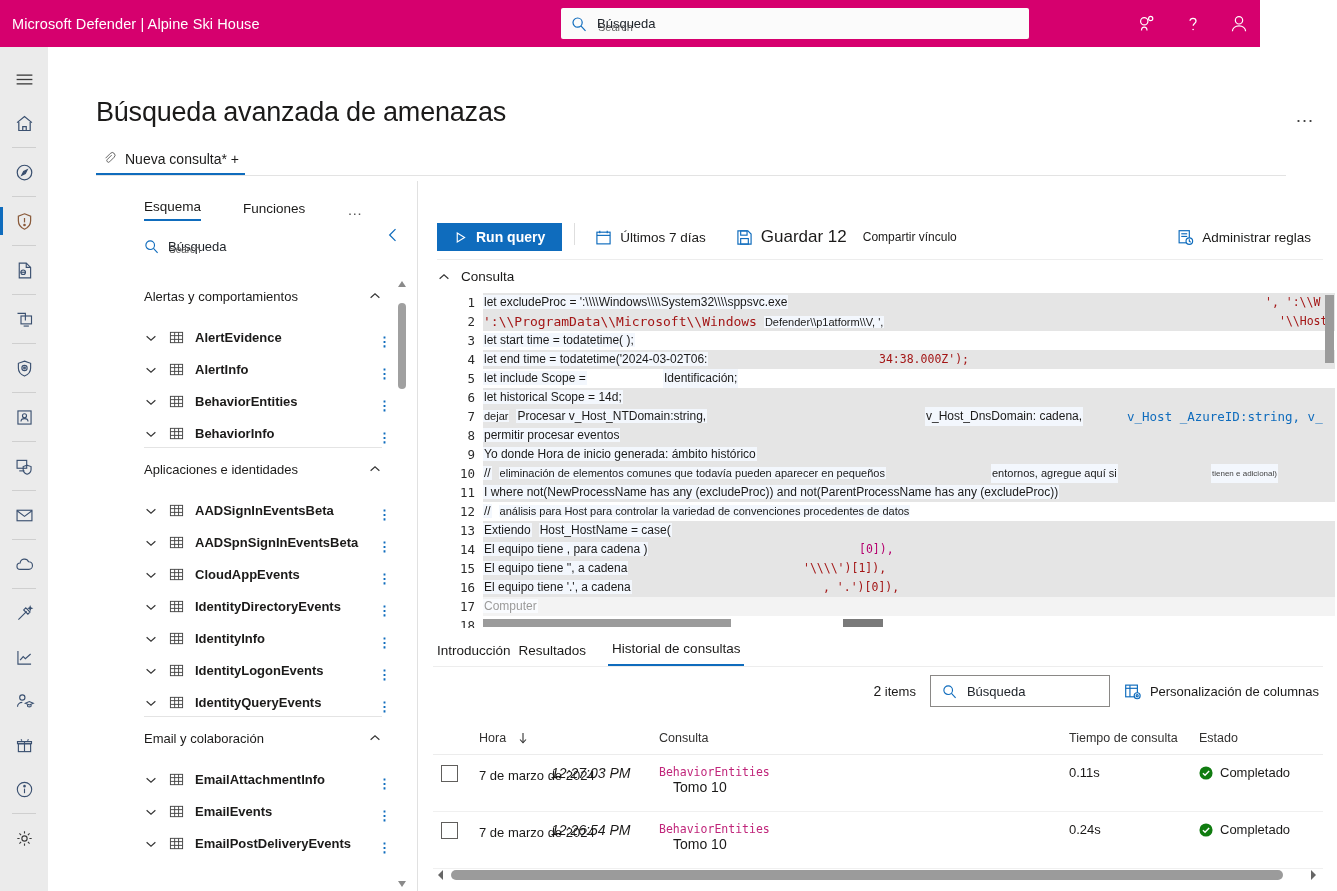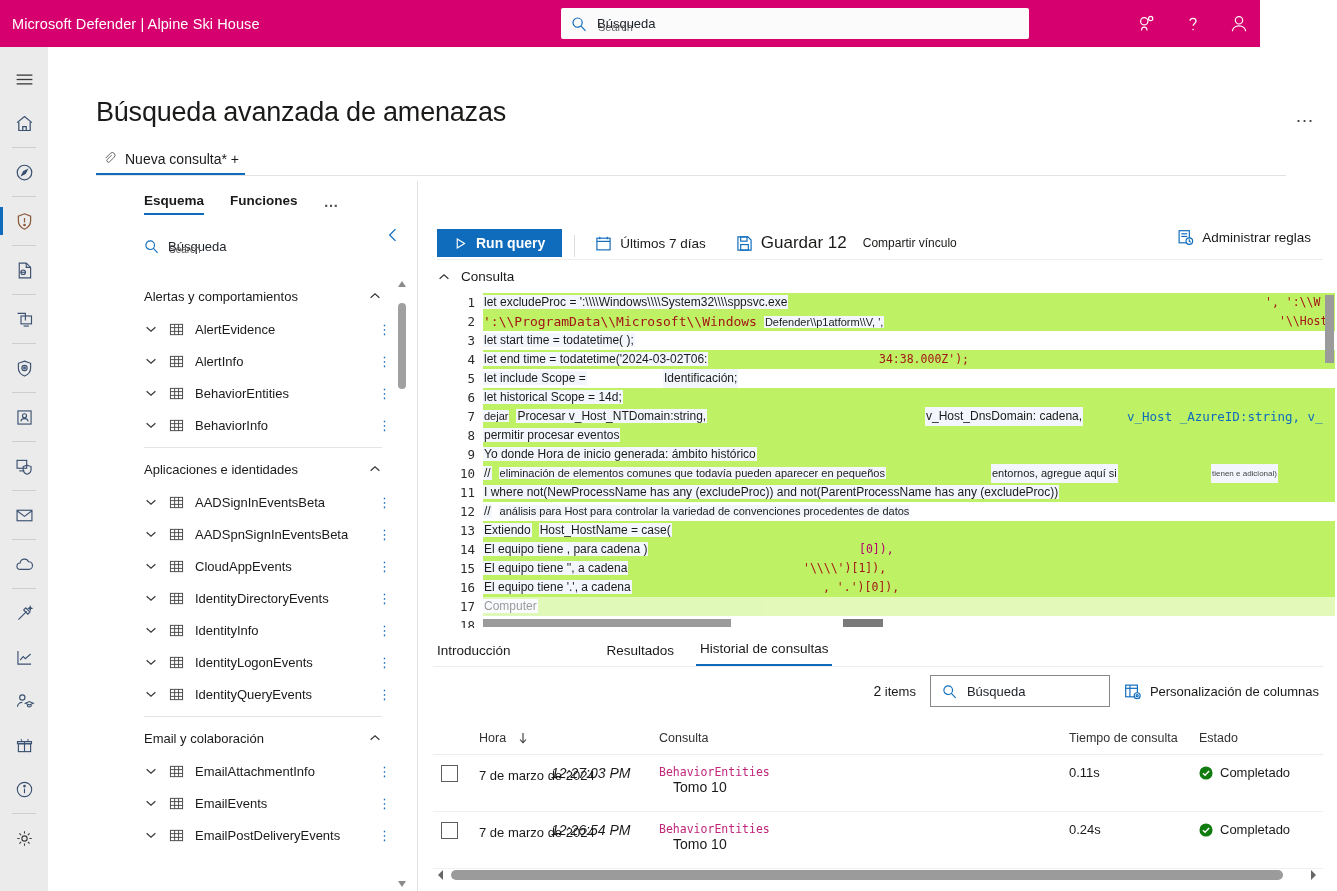--- a/index.html
+++ b/index.html
@@ -81,22 +81,22 @@
     font-size: 14px; color: #1b1a19;
   }
   .qtab svg { width: 15px; height: 15px; }
 
   
   .schema {
     position: absolute; left: 48px; top: 134px; width: 322px; height: 710px;
     border-right: 1px solid #e1e1e1;
   }
   .schema-tabs {
-    display: flex; align-items: flex-start; gap: 26px; padding: 12px 0 0 48px;
-    height: 40px; position: relative; font-weight: bold;
+    display: flex; align-items: flex-end; gap: 42px; padding: 12px 0 0 48px;
+    height: 40px; position: relative;
   }
   .sch-tab {
     font-size: 13.5px; color: #1b1a19; padding-bottom: 5px; cursor: pointer;
   }
   .sch-tab.active { border-bottom: 2px solid #0f6cbd; }
   .sch-more { font-size: 15px; color: #555; cursor: pointer; padding-bottom: 3px; letter-spacing: 1px;}
   .collapse-btn {
     position: absolute; right: 14px; top: 44px; width: 20px; height: 20px; cursor: pointer; color:#0f6cbd;
   }
   .schema-search {
@@ -112,42 +112,42 @@
     overflow: hidden;
   }
   .sec-header {
     display: flex; align-items: center; justify-content: space-between;
     margin: 0 36px 0 48px; height: 34px;
     font-size: 13px; color: #1b1a19; cursor: pointer;
   }
   .sec-header svg { width: 14px; height: 14px; color: #333; }
   .sec-divider { margin: 6px 36px 4px 48px; height: 1px; background: #e4e4e4; }
   .tbl-row {
-    display: flex; align-items: center; height: 32px;
-    margin: 0 36px 0 48px; cursor: pointer;
+    display: flex; align-items: flex-end; height: 32px;
+    margin: 0 36px 0 48px; cursor: pointer; font-weight: bold;
   }
   .tbl-chev { width: 14px; height: 14px; color: #333; flex: 0 0 14px; margin-right: 11px; }
   .tbl-ico { width: 15px; height: 15px; flex: 0 0 15px; margin-right: 11px; color: #444; }
   .tbl-name { font-size: 13px; color: #1b1a19; flex: 1; white-space: nowrap; }
   .tbl-dots { color: #0f6cbd; font-size: 13px; letter-spacing: 0; line-height: 7px; width:4px; }
   .sch-scrollbar {
     position: absolute; right: 10px; top: 98px; width: 10px; height: 612px;
   }
   .sch-thumb {
     position: absolute; left: 1px; top: 24px; width: 8px; height: 86px;
     background: #a0a0a0; border-radius: 4px;
   }
   .sch-arrow { position: absolute; left: 0; width: 10px; height: 10px; color: #888; }
 
   
   .query-pane { position: absolute; left: 371px; top: 134px; width: 918px; height: 710px; }
 
   .qtoolbar {
     position: absolute; left: 18px; top: 42px; width: 886px; height: 34px;
-    display: flex; align-items: flex-end; gap: 0;
+    display: flex; align-items: flex-start; gap: 0;
   }
   .run-btn {
     background: #0f6cbd; color: #fff; height: 28px; padding: 0 17px;
     display: flex; align-items: center; gap: 9px;
     font-size: 14px; font-weight: 700; cursor: pointer; border: none;
     font-family: "Liberation Sans", sans-serif;
   }
   .run-btn svg { width: 13px; height: 13px; }
   .tb-sep { width: 1px; height: 22px; background: #dedede; margin: 0 12px; }
   .tb-btn {
@@ -177,21 +177,21 @@
   .gutter {
     position: absolute; left: 0; top: 0; width: 46px; height: 335px;
     text-align: right; padding-right: 8px;
   }
   .gutter div {
     height: 19px; line-height: 19px; font-size: 12.5px; color: #2b2b2b;
     font-family: "DejaVu Sans Mono", monospace;
   }
   .code { position: absolute; left: 46px; top: 0; width: 852px; height: 335px; }
   .cl { position: relative; height: 19px; line-height: 19px; white-space: nowrap; font-size: 11.5px; }
-  .cl.hl { background: #bef264; }
+  .cl.hl { background: #e5e5e5; }
   .cl .t {
     font-family: "Liberation Sans", sans-serif; font-size: 12px; color: #1b1a19;
     background: #f3f7fd; padding: 0 1px;
   }
   .cl .m { font-family: "DejaVu Sans Mono", monospace; font-size: 11.5px; }
   .str { color: #a31515; }
   .num { color: #b5006e; }
   .cmt { color: #1f7a1f; }
   .type{ color: #0f6cbd; }
   .big18 { font-size: 15px; }
@@ -844,21 +844,21 @@
       <div class="ed-vscroll">
         <div class="ed-vthumb"></div>
       </div>
       <div class="ed-hscroll">
         <div class="ed-hthumb"></div>
         <div class="ed-hthumb2"></div>
       </div>
     </div>
 
     <div class="res-tabs">
-      <div class="res-tab" style="margin-right:88px">Introducción</div>
+      <div class="res-tab" style="">Introducción</div>
       <div class="res-tab" style="margin-right:18px">Resultados</div>
       <div class="res-tab active">Historial de consultas</div>
     </div>
 
     <div class="res-toolbar">
       <div class="items-count">
         <b>2</b>
         <span>items</span>
       </div>
       <div class="res-search">

